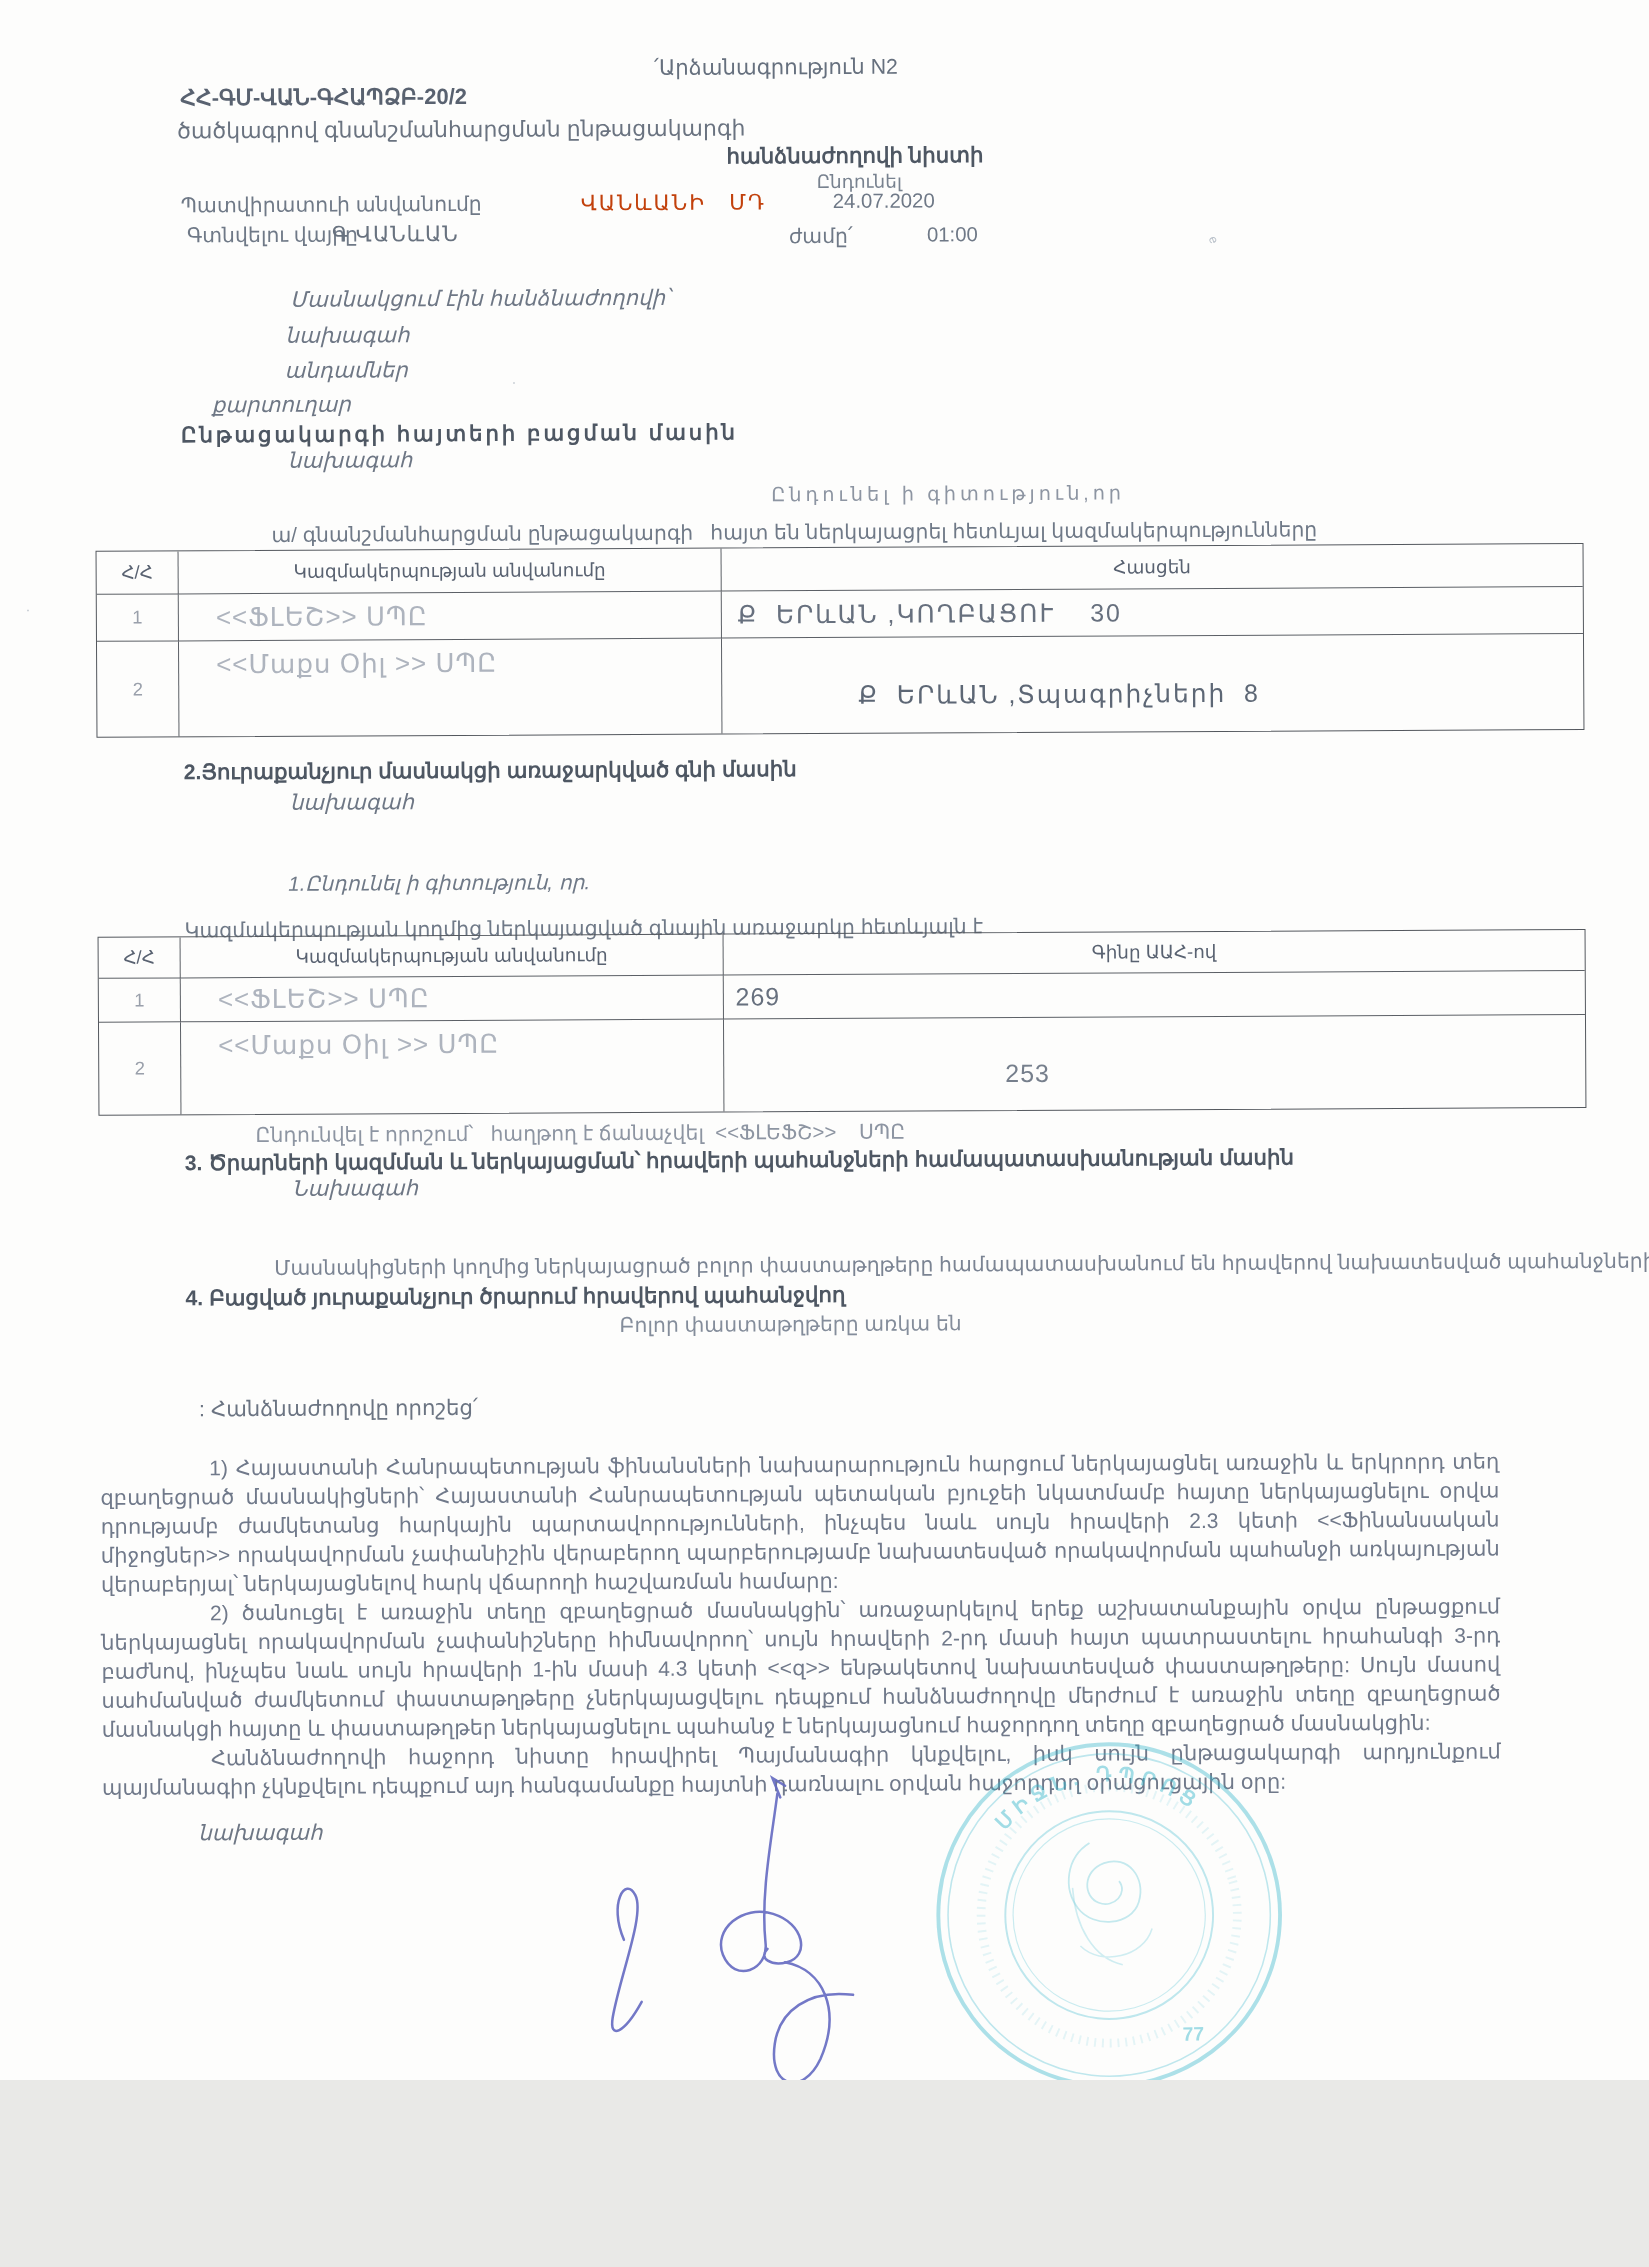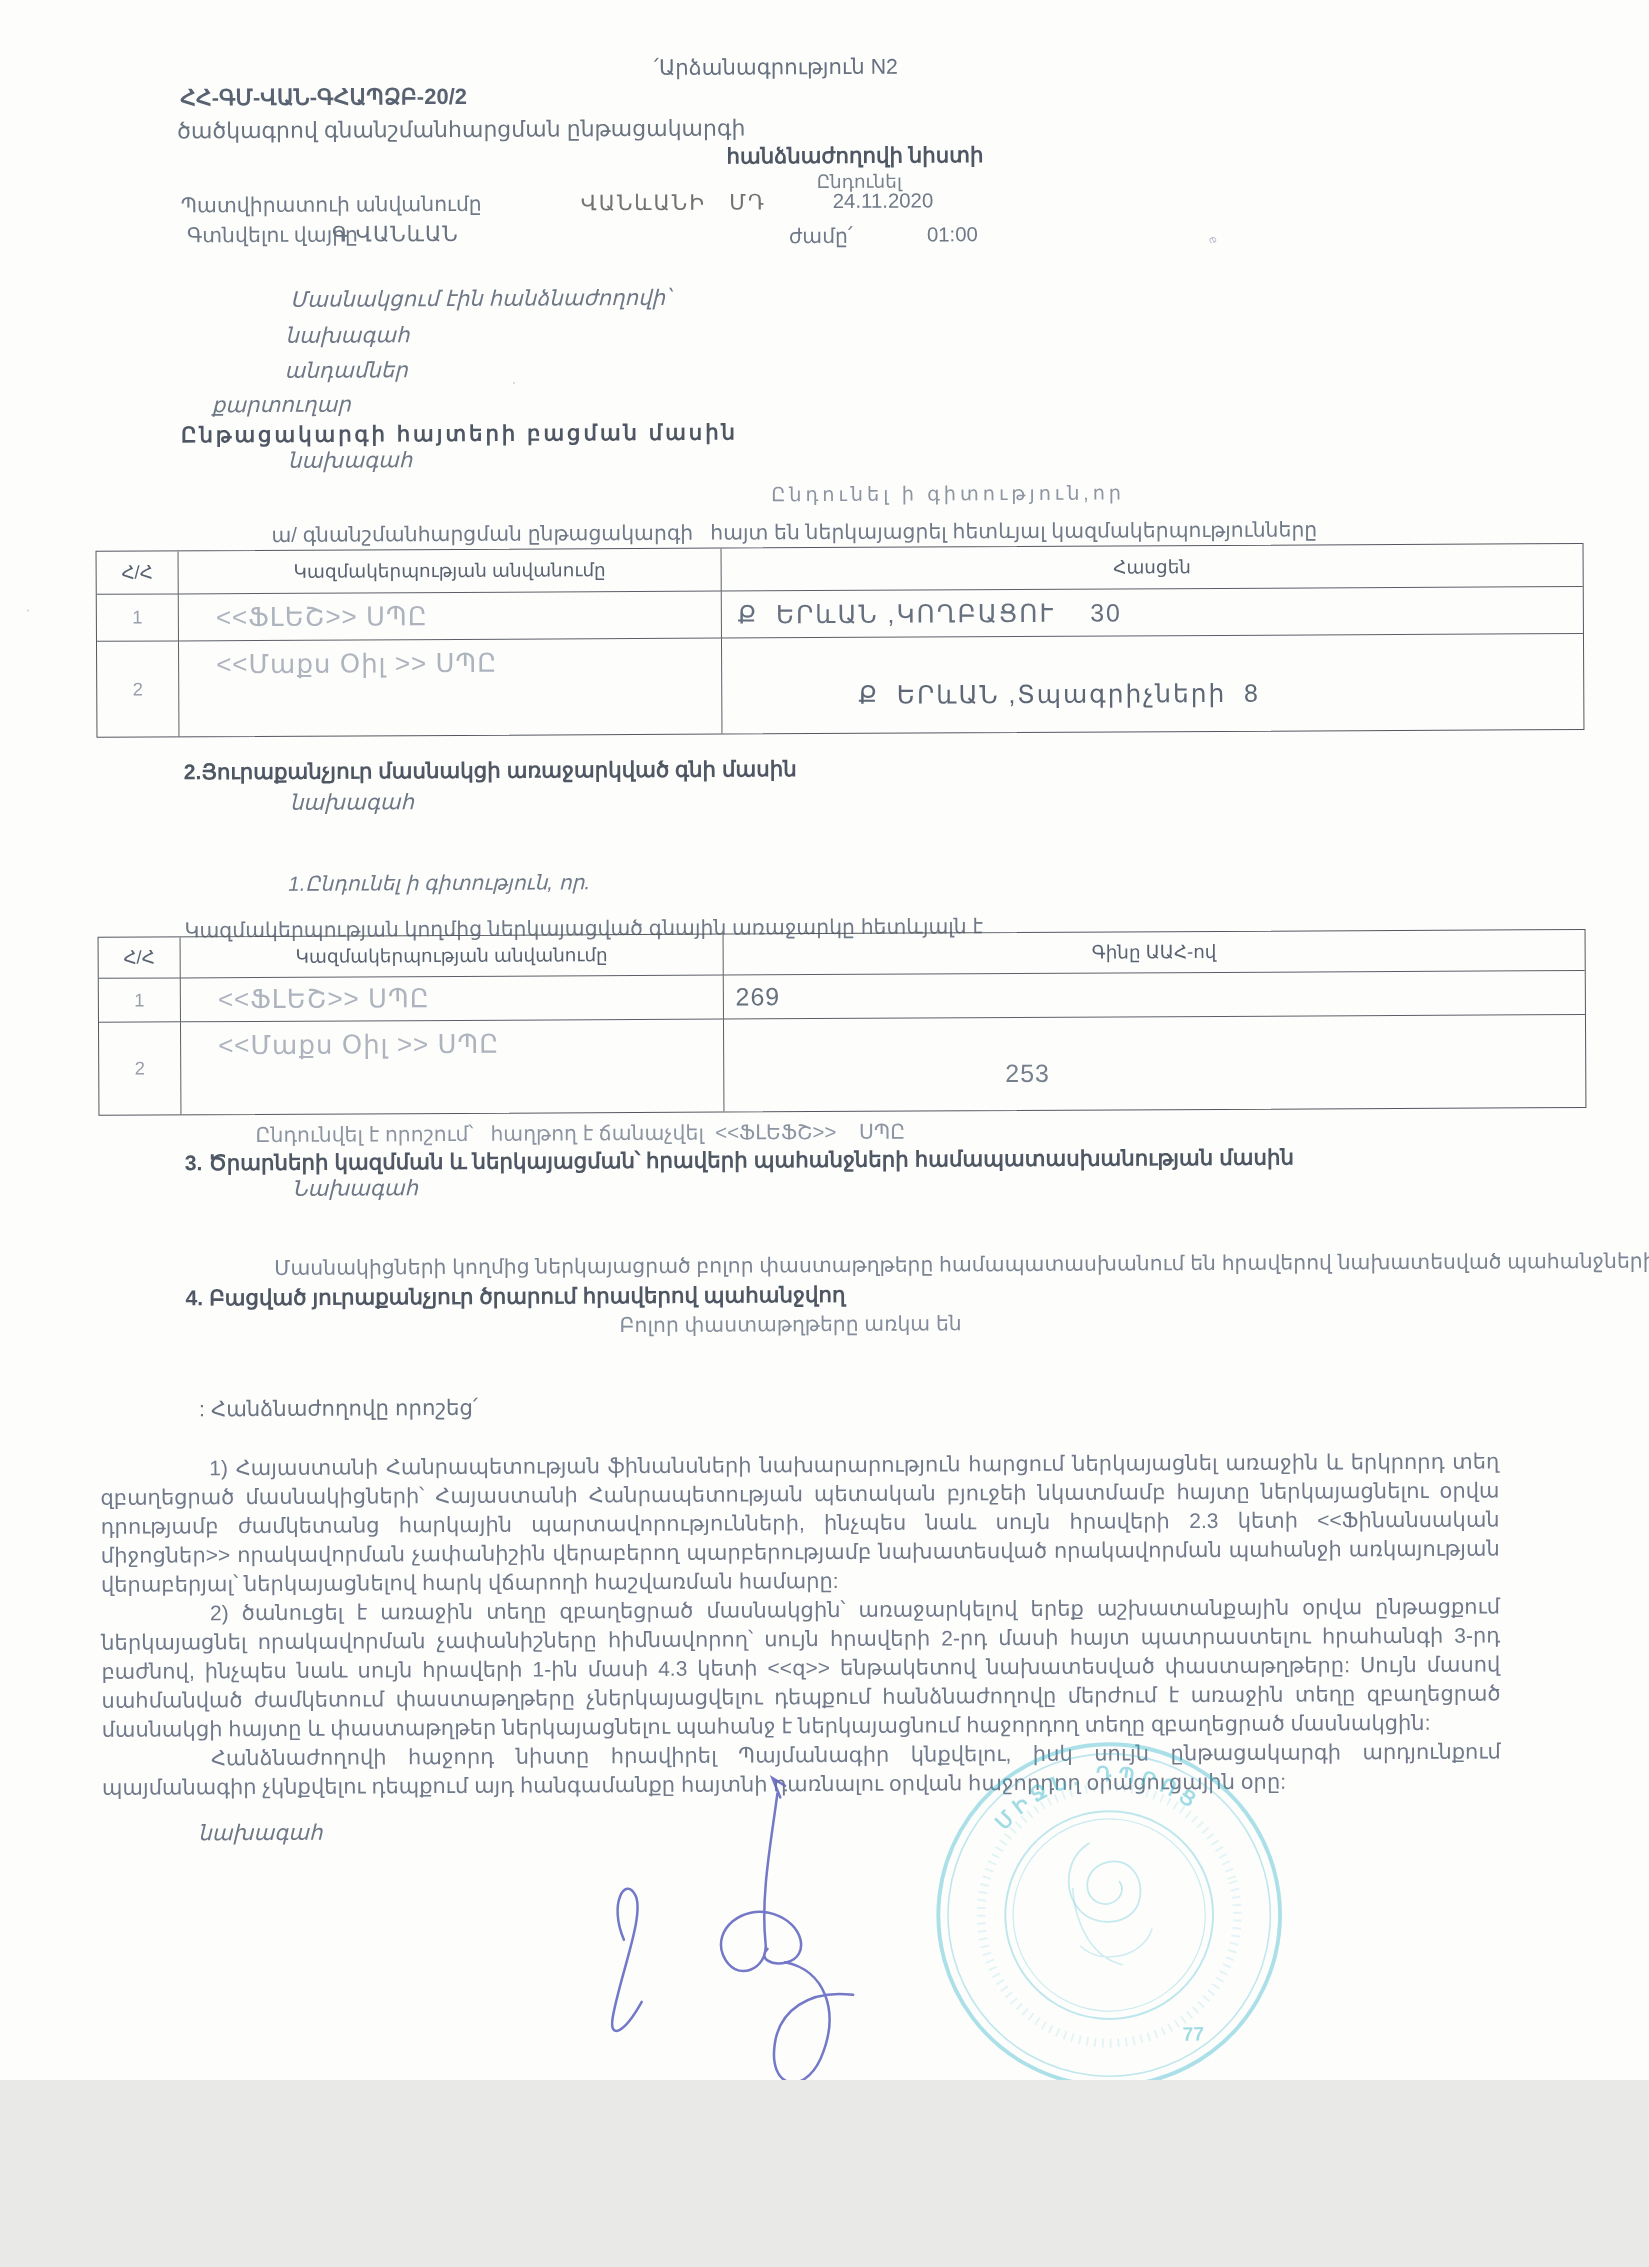--- a/index.html
+++ b/index.html
@@ -61,22 +61,22 @@
 <div class="page">
  <div class="content">
 
   <div class="abs big" style="left:658px;top:54px;color:#66707e;">՛Արձանագրություն N2</div>
   <div class="abs" style="left:184px;top:82px;font-size:22px;font-weight:600;color:#596270;">ՀՀ-ԳՄ-ՎԱՆ-ԳՀԱՊՁԲ-20/2</div>
   <div class="abs" style="left:181px;top:115px;font-size:22px;color:#6a7380;">ծածկագրով գնանշմանհարցման ընթացակարգի</div>
   <div class="abs big bold" style="left:730px;top:143px;">հանձնաժողովի նիստի</div>
   <div class="abs" style="left:820px;top:171px;font-size:18.4px;color:#78828f;">Ընդունել</div>
 
   <div class="abs t" style="left:184px;top:190px;">Պատվիրատուի անվանումը</div>
-  <div class="abs big lsp2 pre" style="left:584px;top:189px;color:#737373;">ՎԱՆևԱՆԻ   ՄԴ</div>
-  <div class="abs t" style="left:836px;top:190px;">24.11.2020</div>
+  <div class="abs big lsp2 pre" style="left:584px;top:189px;color:#c2410c;">ՎԱՆևԱՆԻ   ՄԴ</div>
+  <div class="abs t" style="left:836px;top:190px;">24.07.2020</div>
 
   <div class="abs t" style="left:190px;top:220px;">Գտնվելու վայրը</div>
   <div class="abs big" style="left:335px;top:219px;letter-spacing:1px;color:#68727f;">Գ ՎԱՆևԱՆ</div>
   <div class="abs t" style="left:792px;top:224px;">ժամը՛</div>
   <div class="abs t" style="left:930px;top:224px;">01:00</div>
   <div class="artifact" style="left:1213px;top:235px;font-size:12.6px;transform:rotate(70deg);">e</div>
 
   <div class="abs it big" style="left:293px;top:284px;">Մասնակցում էին հանձնաժողովի՝</div>
   <div class="abs it big" style="left:288px;top:320px;">նախագահ</div>
   <div class="abs it big" style="left:287px;top:355px;">անդամներ</div>

